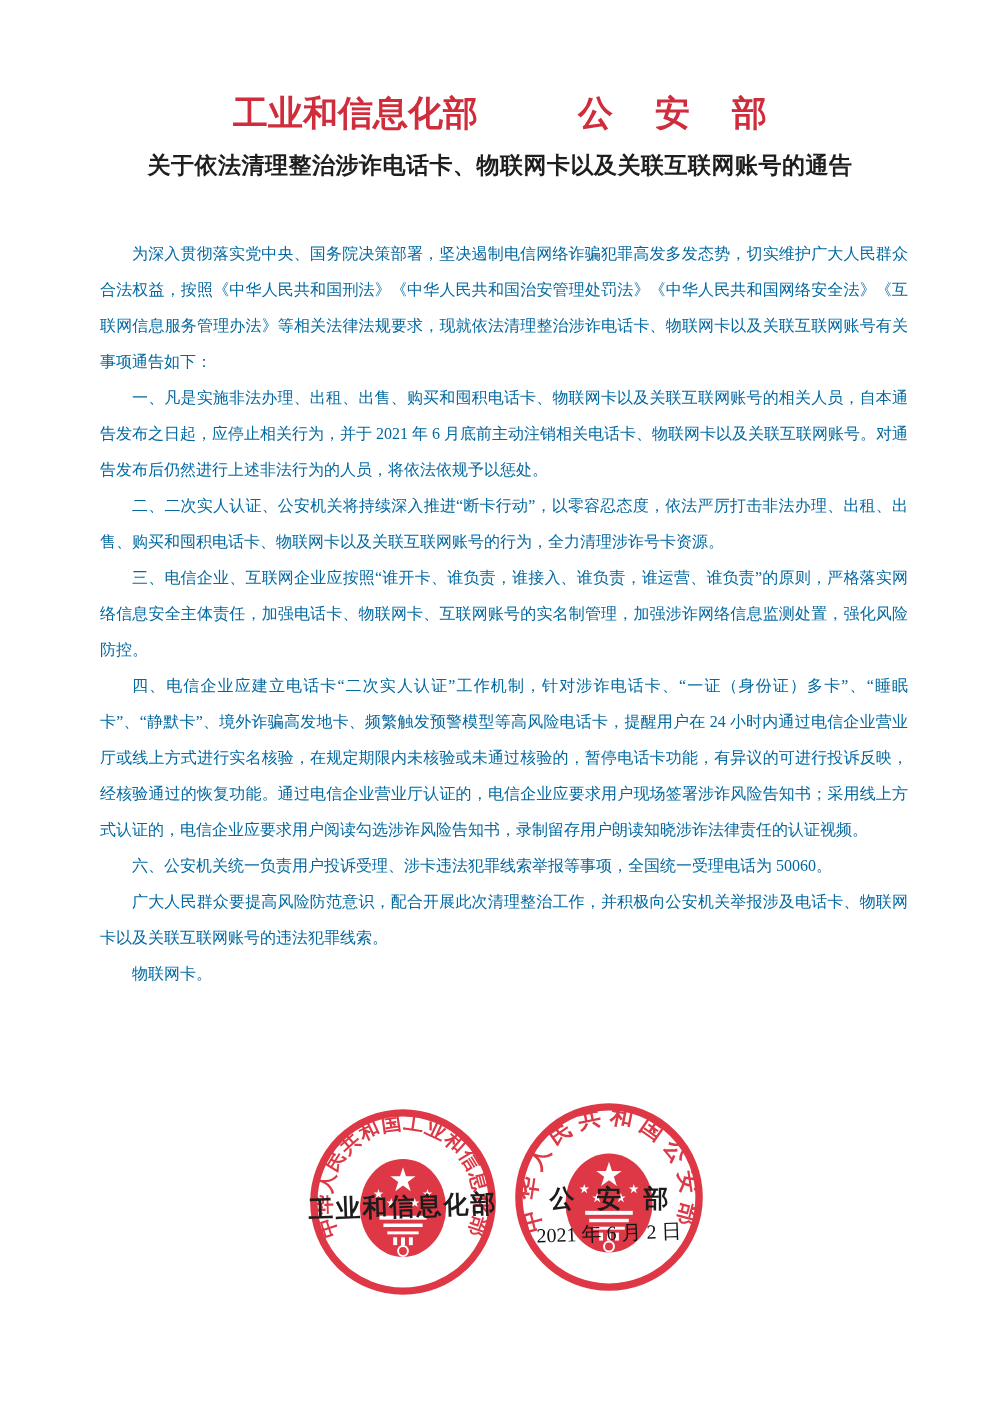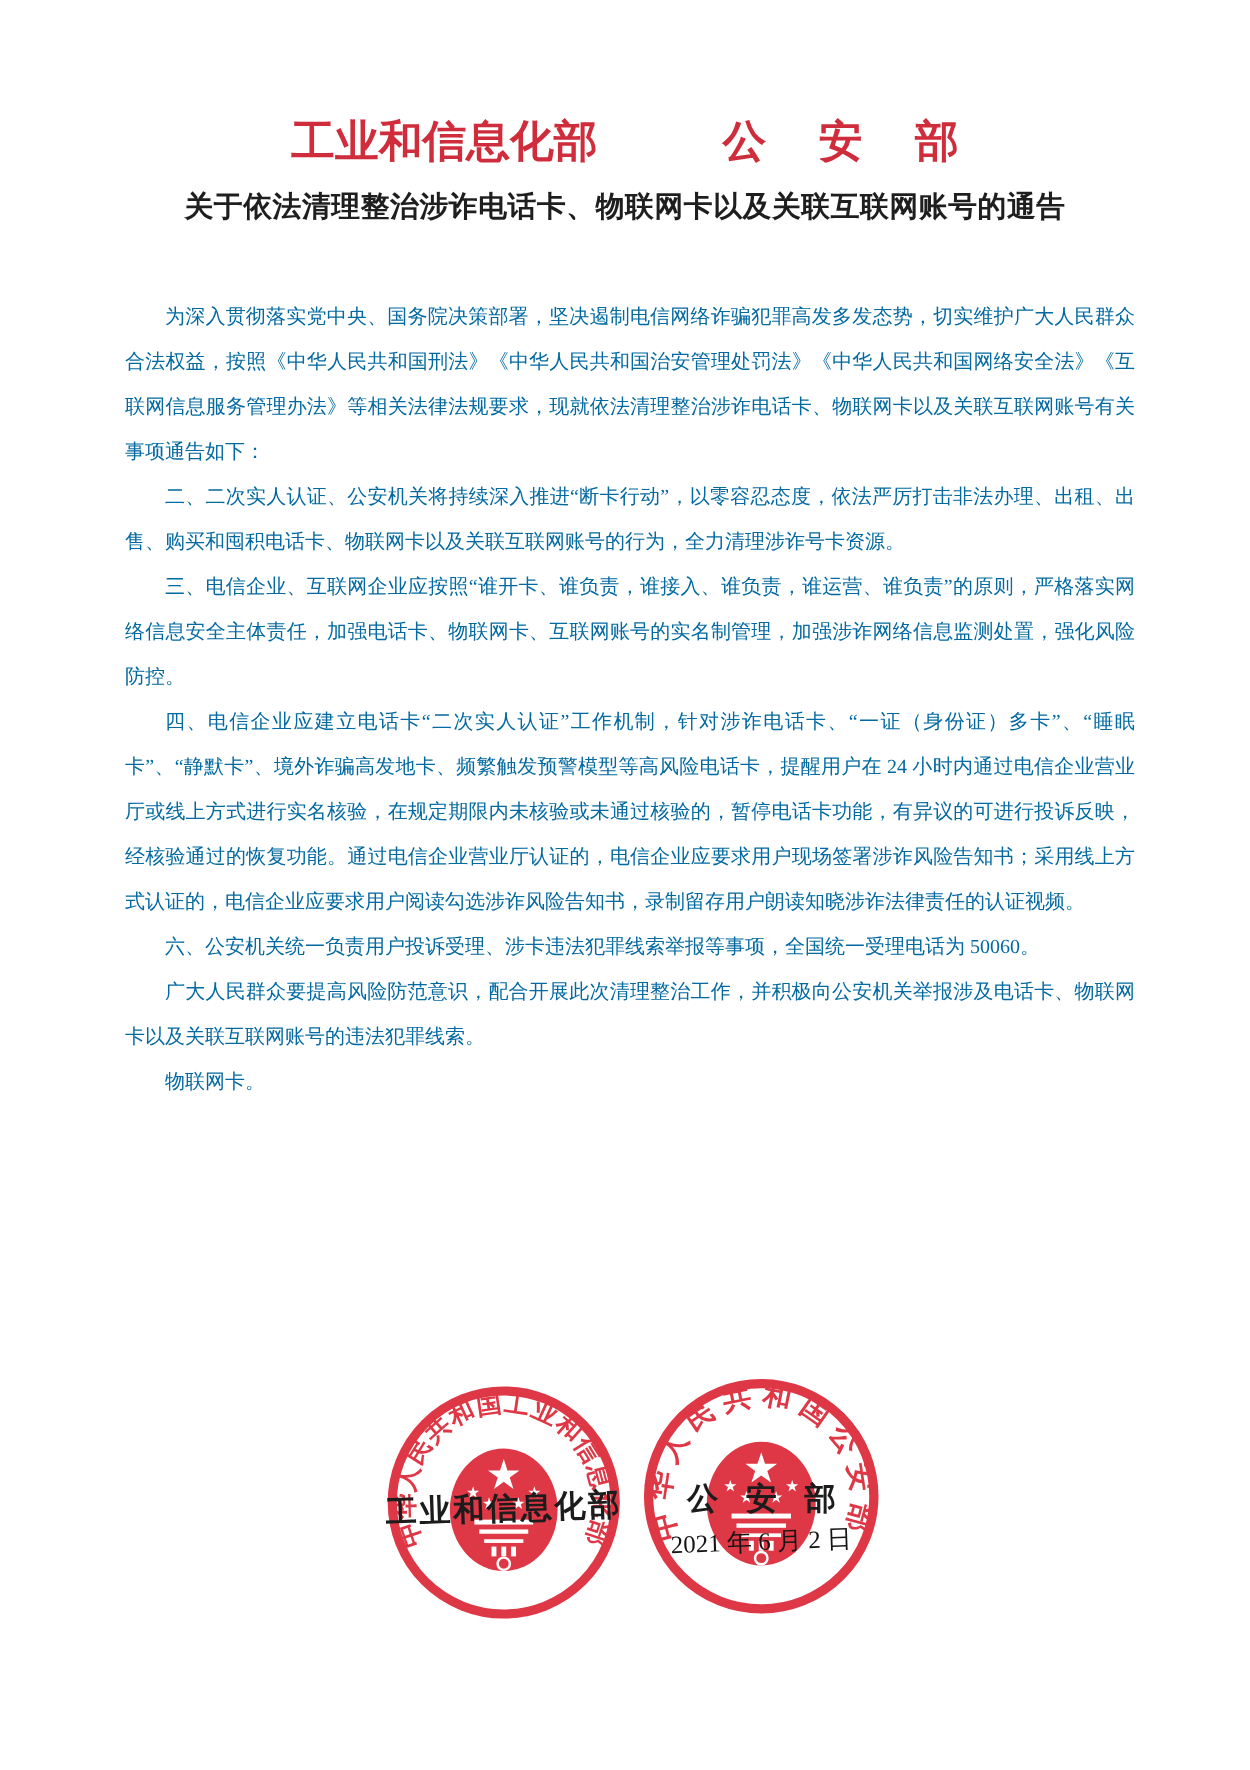--- a/index.html
+++ b/index.html
@@ -110,20 +110,21 @@
 
   <header class="doc-header">
     <span class="ministry-left">工业和信息化部</span>
     <span class="ministry-right">公安部</span>
   </header>
 
   <h1 class="doc-title">关于依法清理整治涉诈电话卡、物联网卡以及关联互联网账号的通告</h1>
 
   <main class="doc-body">
     <p>为深入贯彻落实党中央、国务院决策部署，坚决遏制电信网络诈骗犯罪高发多发态势，切实维护广大人民群众合法权益，按照《中华人民共和国刑法》《中华人民共和国治安管理处罚法》《中华人民共和国网络安全法》《互联网信息服务管理办法》等相关法律法规要求，现就依法清理整治涉诈电话卡、物联网卡以及关联互联网账号有关事项通告如下：</p>
+    <p>一、凡是实施非法办理、出租、出售、购买和囤积电话卡、物联网卡以及关联互联网账号的相关人员，自本通告发布之日起，应停止相关行为，并于 2021 年 6 月底前主动注销相关电话卡、物联网卡以及关联互联网账号。对通告发布后仍然进行上述非法行为的人员，将依法依规予以惩处。</p>
     <p>二、二次实人认证、公安机关将持续深入推进“断卡行动”，以零容忍态度，依法严厉打击非法办理、出租、出售、购买和囤积电话卡、物联网卡以及关联互联网账号的行为，全力清理涉诈号卡资源。</p>
     <p>三、电信企业、互联网企业应按照“谁开卡、谁负责，谁接入、谁负责，谁运营、谁负责”的原则，严格落实网络信息安全主体责任，加强电话卡、物联网卡、互联网账号的实名制管理，加强涉诈网络信息监测处置，强化风险防控。</p>
     <p>四、电信企业应建立电话卡“二次实人认证”工作机制，针对涉诈电话卡、“一证（身份证）多卡”、“睡眠卡”、“静默卡”、境外诈骗高发地卡、频繁触发预警模型等高风险电话卡，提醒用户在 24 小时内通过电信企业营业厅或线上方式进行实名核验，在规定期限内未核验或未通过核验的，暂停电话卡功能，有异议的可进行投诉反映，经核验通过的恢复功能。通过电信企业营业厅认证的，电信企业应要求用户现场签署涉诈风险告知书；采用线上方式认证的，电信企业应要求用户阅读勾选涉诈风险告知书，录制留存用户朗读知晓涉诈法律责任的认证视频。</p>
     <p>六、公安机关统一负责用户投诉受理、涉卡违法犯罪线索举报等事项，全国统一受理电话为 50060。</p>
     <p>广大人民群众要提高风险防范意识，配合开展此次清理整治工作，并积极向公安机关举报涉及电话卡、物联网卡以及关联互联网账号的违法犯罪线索。</p>
     <p>物联网卡。</p>
   </main>
 
   <div class="seal seal-left">
     <svg viewBox="0 0 200 200" xmlns="http://www.w3.org/2000/svg">

